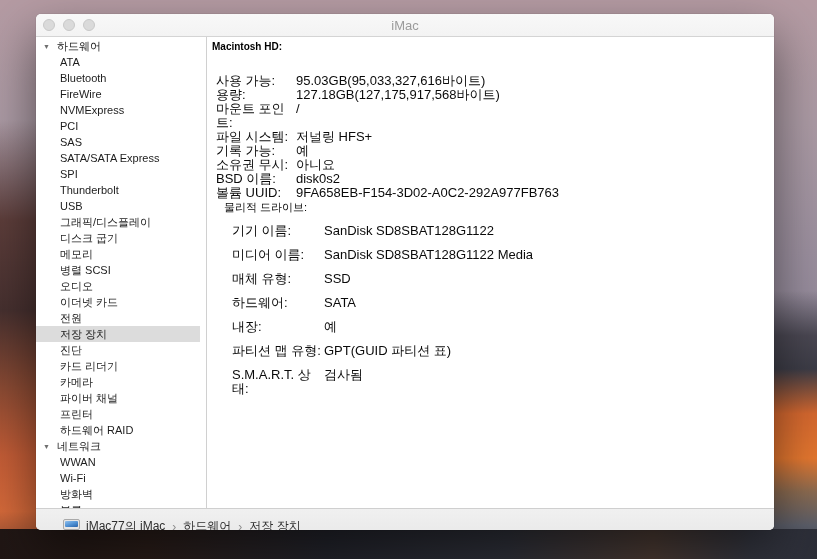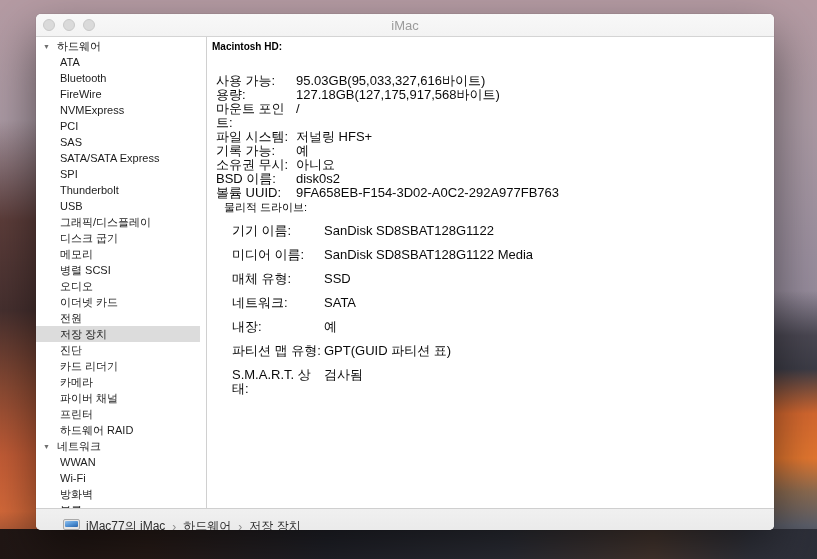--- a/index.html
+++ b/index.html
@@ -166,21 +166,21 @@
         </div>
       <div class="frow g2">
           <span class="lab">미디어 이름:</span>
           <span class="val">SanDisk SD8SBAT128G1122 Media</span>
         </div>
       <div class="frow g2">
           <span class="lab">매체 유형:</span>
           <span class="val">SSD</span>
         </div>
       <div class="frow g2">
-          <span class="lab">네트워크:</span>
+          <span class="lab">하드웨어:</span>
           <span class="val">SATA</span>
         </div>
       <div class="frow g2">
           <span class="lab">내장:</span>
           <span class="val">예</span>
         </div>
       <div class="frow g2">
           <span class="lab">파티션 맵 유형:</span>
           <span class="val">GPT(GUID 파티션 표)</span>
         </div>

